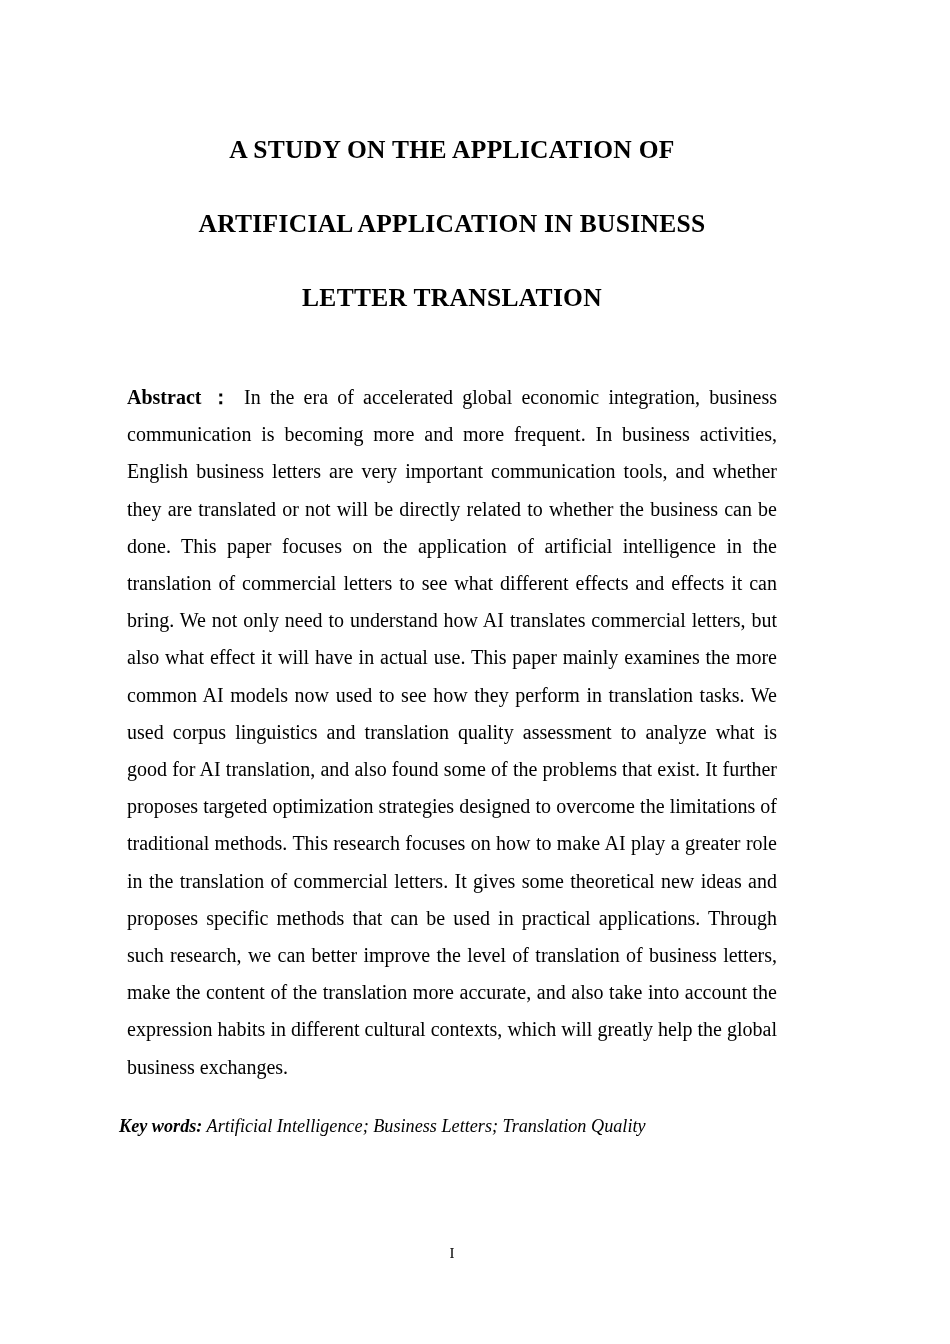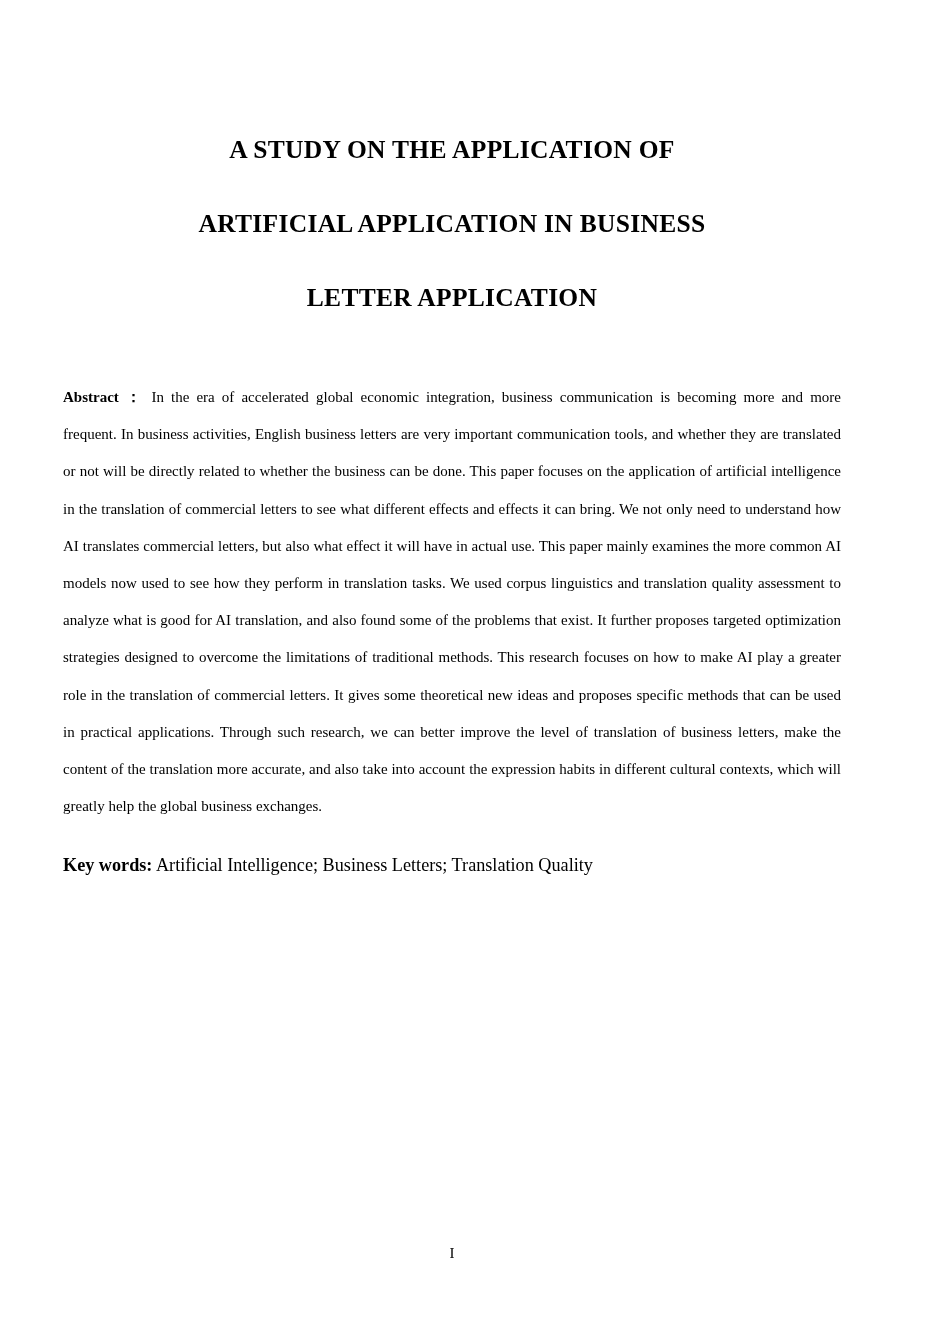--- a/index.html
+++ b/index.html
@@ -13,53 +13,54 @@
     font-family: "Liberation Serif", "DejaVu Serif", serif;
     color: #000000;
     position: relative;
     overflow: hidden;
   }
   .page {
     width: 904px;
     height: 1344px;
     position: relative;
     box-sizing: border-box;
-    padding: 0 63px;
+    padding: 0 119px;
     border-radius: 20px;
   }
   .title-block {
     padding-top: 113px;
     text-align: center;
   }
   .title-line {
     font-size: 25.5px;
     font-weight: bold;
     letter-spacing: 0.3px;
     line-height: 74px;
     white-space: nowrap;
   }
   .abstract-block {
     margin-top: 44px;
   }
   .abstract-para {
-    font-size: 15px;
+    font-size: 20px;
     line-height: 37.2px;
     text-align: justify;
     text-justify: inter-word;
     text-indent: 0;
-    margin: 0;
+    margin: 8px;
   }
   .abstract-label {
     font-weight: bold;
   }
   .abstract-colon {
     font-weight: bold;
   }
   .keywords-block {
     margin-top: 22px;
+    font-style: italic;
   }
   .keywords-para {
     font-size: 18.2px;
     line-height: 37.2px;
     margin: 0;
     text-align: left;
   }
   .keywords-label {
     font-weight: bold;
   }
@@ -74,21 +75,21 @@
   }
 </style>
 </head>
 <body>
 
 <div class="page">
 
   <div class="title-block">
     <div class="title-line">A STUDY ON THE APPLICATION OF</div>
     <div class="title-line">ARTIFICIAL APPLICATION IN BUSINESS</div>
-    <div class="title-line">LETTER APPLICATION</div>
+    <div class="title-line">LETTER TRANSLATION</div>
   </div>
 
   <div class="abstract-block">
     <p class="abstract-para"><span class="abstract-label">Abstract</span> <span class="abstract-colon">：</span> <span>In the era of accelerated global economic integration, business communication is becoming more and more frequent. In business activities, English business letters are very important communication tools, and whether they are translated or not will be directly related to whether the business can be done. This paper focuses on the application of artificial intelligence in the translation of commercial letters to see what different effects and effects it can bring. We not only need to understand how AI translates commercial letters, but also what effect it will have in actual use. This paper mainly examines the more common AI models now used to see how they perform in translation tasks. We used corpus linguistics and translation quality assessment to analyze what is good for AI translation, and also found some of the problems that exist. It further proposes targeted optimization strategies designed to overcome the limitations of traditional methods. This research focuses on how to make AI play a greater role in the translation of commercial letters. It gives some theoretical new ideas and proposes specific methods that can be used in practical applications. Through such research, we can better improve the level of translation of business letters, make the content of the translation more accurate, and also take into account the expression habits in different cultural contexts, which will greatly help the global business exchanges.</span></p>
   </div>
 
   <div class="keywords-block">
     <p class="keywords-para"><span class="keywords-label">Key words:</span> <span>Artificial Intelligence; Business Letters; Translation Quality</span></p>
   </div>
 

